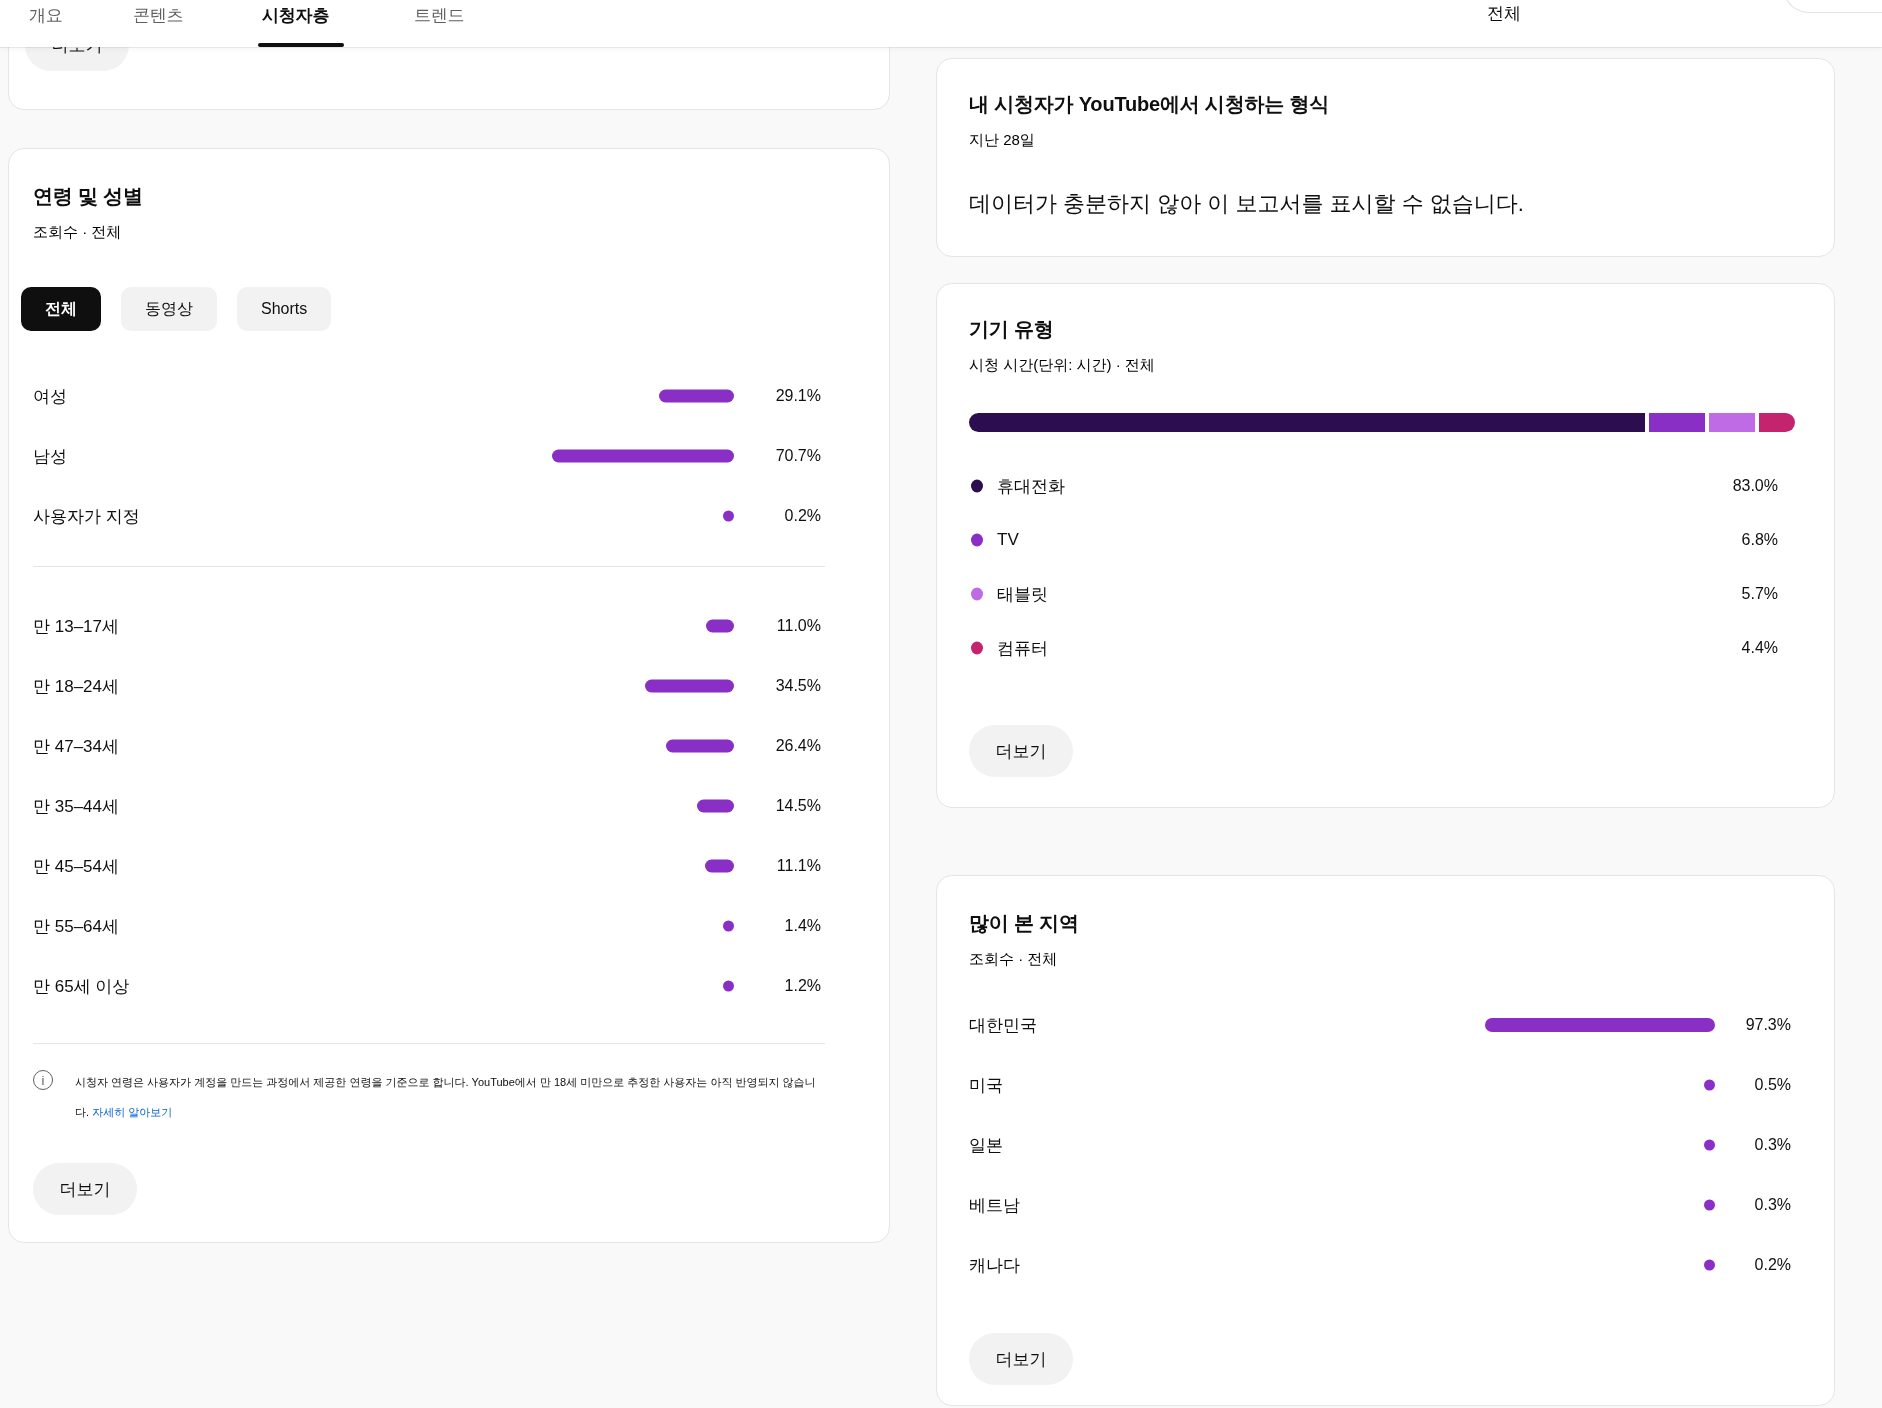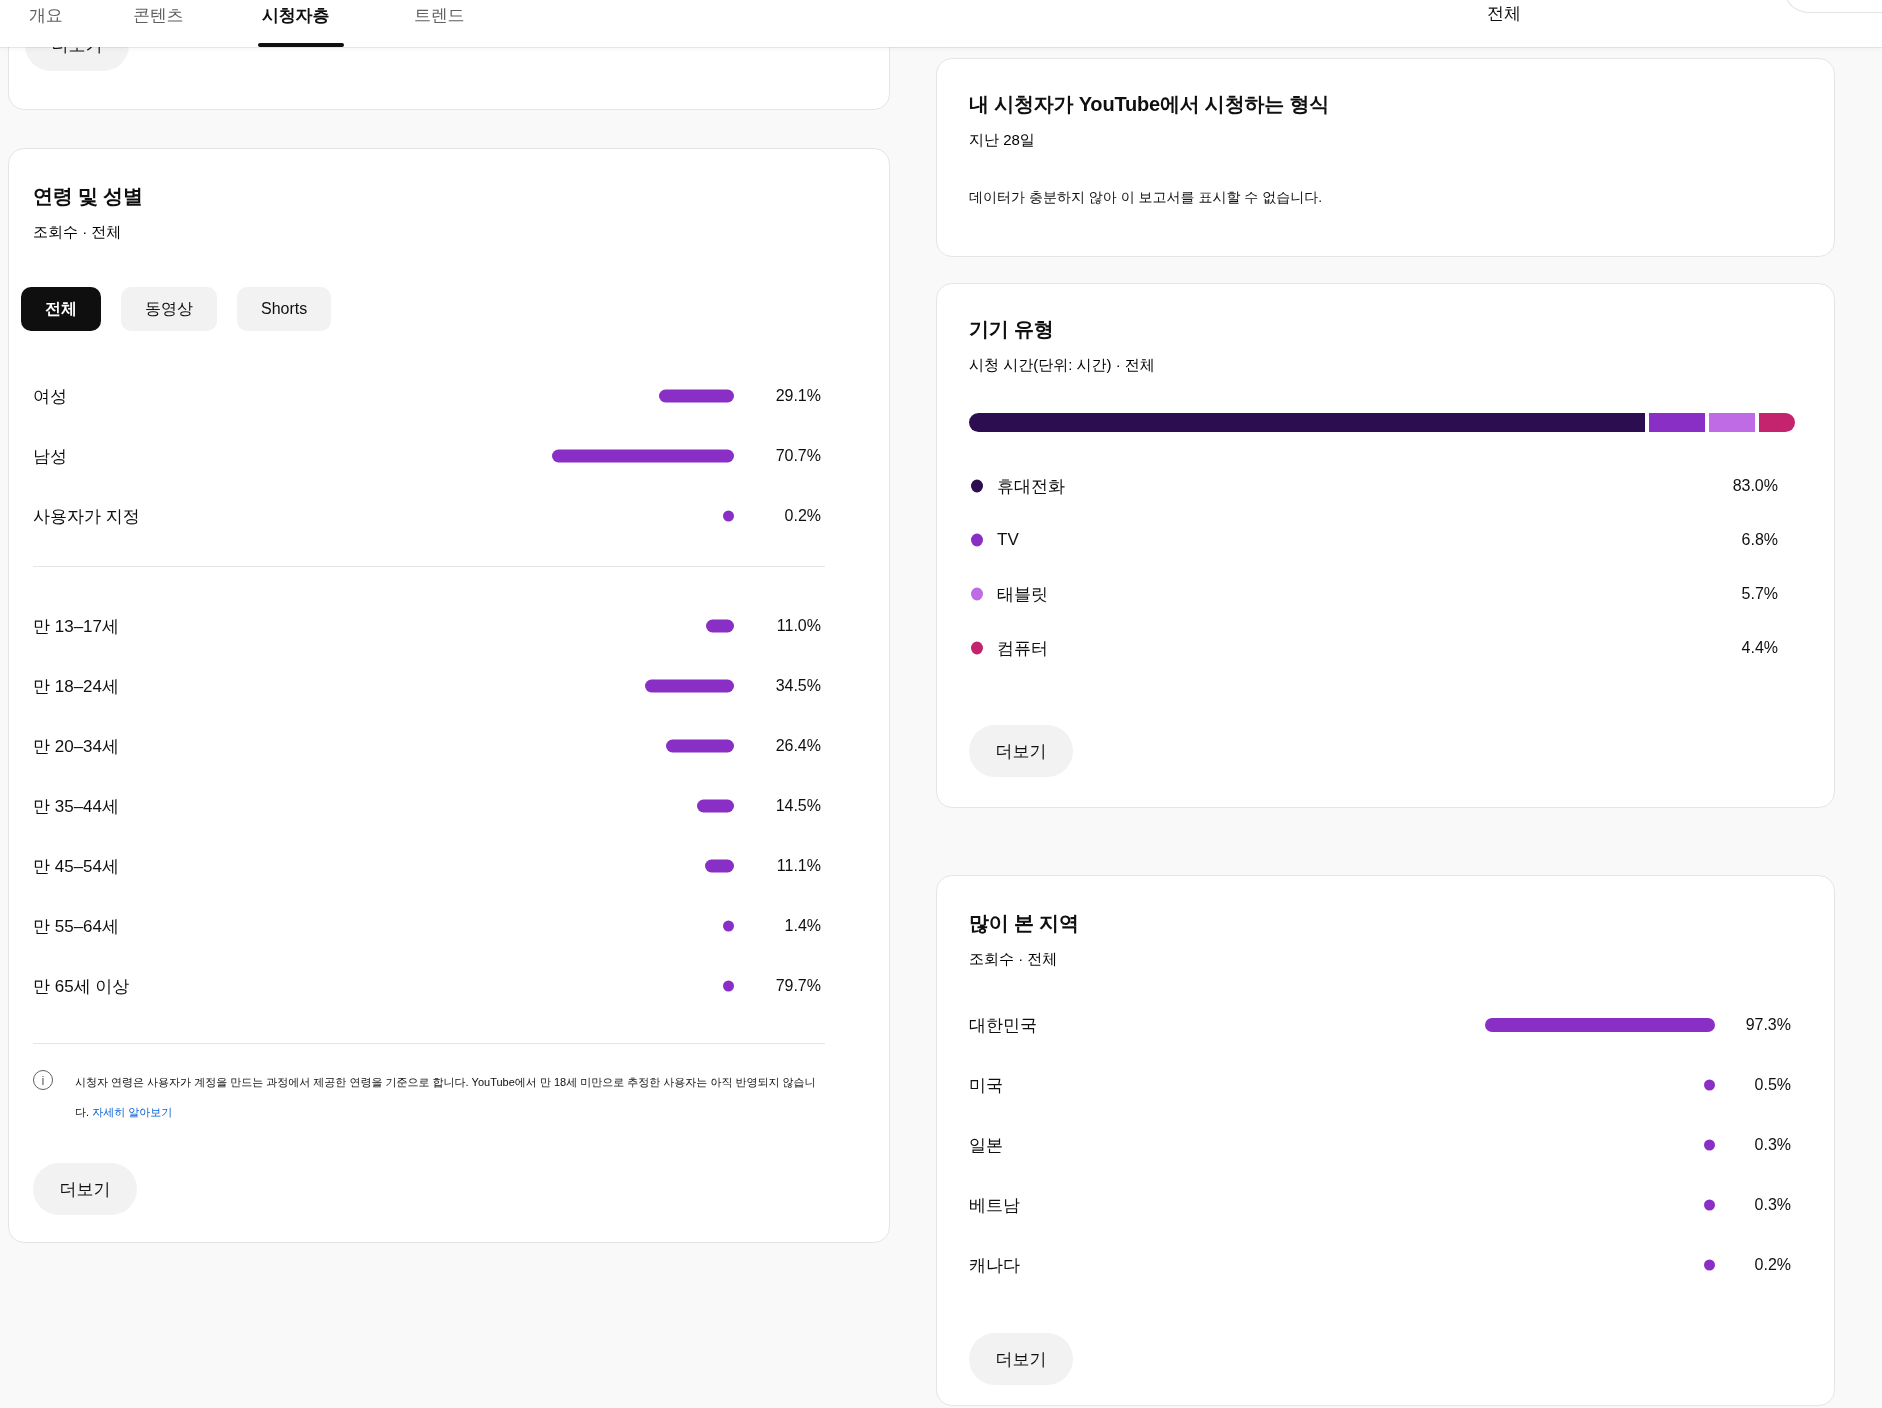--- a/index.html
+++ b/index.html
@@ -29,21 +29,21 @@
     position:absolute;right:-6px;top:-34px;width:104px;height:46px;
     border-left:1px solid #e3e3e3;border-bottom:1px solid #e3e3e3;
     border-bottom-left-radius:26px;z-index:25;pointer-events:none;
   }
   .card{
     position:absolute;background:#fff;border:1px solid #e5e5e5;border-radius:16px;
     box-sizing:border-box;z-index:1;
   }
   .card-title{position:absolute;font-size:20px;font-weight:700;letter-spacing:-0.2px;white-space:nowrap;}
   .card-subtitle{position:absolute;font-size:15px;color:#000000;white-space:nowrap;}
-  .card-message{position:absolute;font-size:14px;color:#0f0f0f;white-space:nowrap;}
+  .card-message{position:absolute;font-size:22px;color:#0f0f0f;white-space:nowrap;}
   .pill-button{
     position:absolute;width:104px;height:52px;border-radius:26px;background:#f2f2f2;
     border:none;font-size:17px;font-weight:500;color:#0f0f0f;cursor:pointer;
     font-family:inherit;display:flex;align-items:center;justify-content:center;
   }
   .chip-row{position:absolute;display:flex;gap:20px;}
   .chip{
     height:44px;border-radius:10px;background:#f2f2f2;border:none;cursor:pointer;
     font-family:inherit;font-size:16px;font-weight:500;color:#0f0f0f;
     display:flex;align-items:center;justify-content:center;padding:0 24px;white-space:nowrap;
@@ -133,21 +133,21 @@
         <div class="stat-label" style="left: 24px;">만 13–17세</div>
         <div class="stat-bar" style="background: rgb(138, 47, 198); width: 28px; right: 157px; height: 13px;"></div>
         <div class="stat-value" style="right: 70px;">11.0%</div>
       </div>
       <div class="stat-row" style="height: 60px;">
         <div class="stat-label" style="left: 24px;">만 18–24세</div>
         <div class="stat-bar" style="background: rgb(138, 47, 198); width: 89px; right: 157px; height: 13px;"></div>
         <div class="stat-value" style="right: 70px;">34.5%</div>
       </div>
       <div class="stat-row" style="height: 60px;">
-        <div class="stat-label" style="left: 24px;">만 20–34세</div>
+        <div class="stat-label" style="left: 24px;">만 47–34세</div>
         <div class="stat-bar" style="background: rgb(138, 47, 198); width: 68px; right: 157px; height: 13px;"></div>
         <div class="stat-value" style="right: 70px;">26.4%</div>
       </div>
       <div class="stat-row" style="height: 60px;">
         <div class="stat-label" style="left: 24px;">만 35–44세</div>
         <div class="stat-bar" style="background: rgb(138, 47, 198); width: 37px; right: 157px; height: 13px;"></div>
         <div class="stat-value" style="right: 70px;">14.5%</div>
       </div>
       <div class="stat-row" style="height: 60px;">
         <div class="stat-label" style="left: 24px;">만 45–54세</div>
@@ -155,21 +155,21 @@
         <div class="stat-value" style="right: 70px;">11.1%</div>
       </div>
       <div class="stat-row" style="height: 60px;">
         <div class="stat-label" style="left: 24px;">만 55–64세</div>
         <div class="stat-dot" style="background: rgb(138, 47, 198); right: 157px;"></div>
         <div class="stat-value" style="right: 70px;">1.4%</div>
       </div>
       <div class="stat-row" style="height: 60px;">
         <div class="stat-label" style="left: 24px;">만 65세 이상</div>
         <div class="stat-dot" style="background: rgb(138, 47, 198); right: 157px;"></div>
-        <div class="stat-value" style="right: 70px;">79.7%</div>
+        <div class="stat-value" style="right: 70px;">1.2%</div>
       </div>
     </div>
 
   <div class="divider" style="left:24px;top:894px;width:792px;"></div>
 
   <div class="note-wrap" style="left:24px;top:918px;width:792px;height:70px;">
     <i class="info-icon">i</i>
     <div class="note-text"><span>시청자 연령은 사용자가 계정을 만드는 과정에서 제공한 연령을 기준으로 합니다. YouTube에서 만 18세 미만으로 추정한 사용자는 아직 반영되지 않습니다. </span><a class="note-link">자세히 알아보기</a></div>
   </div>
 

